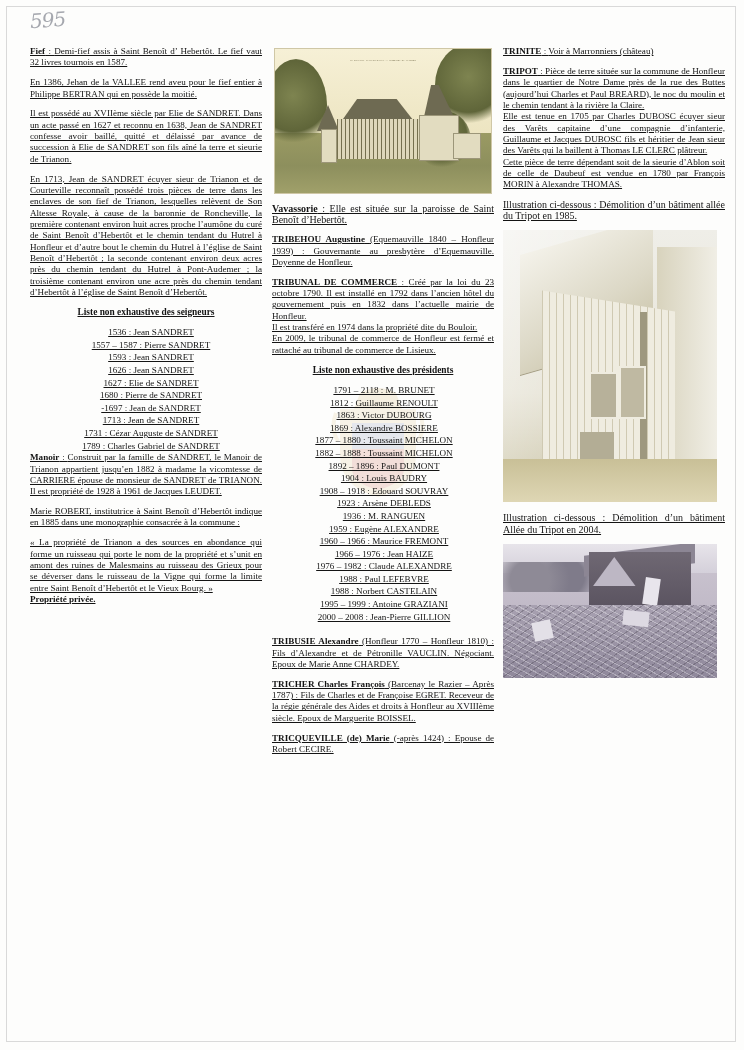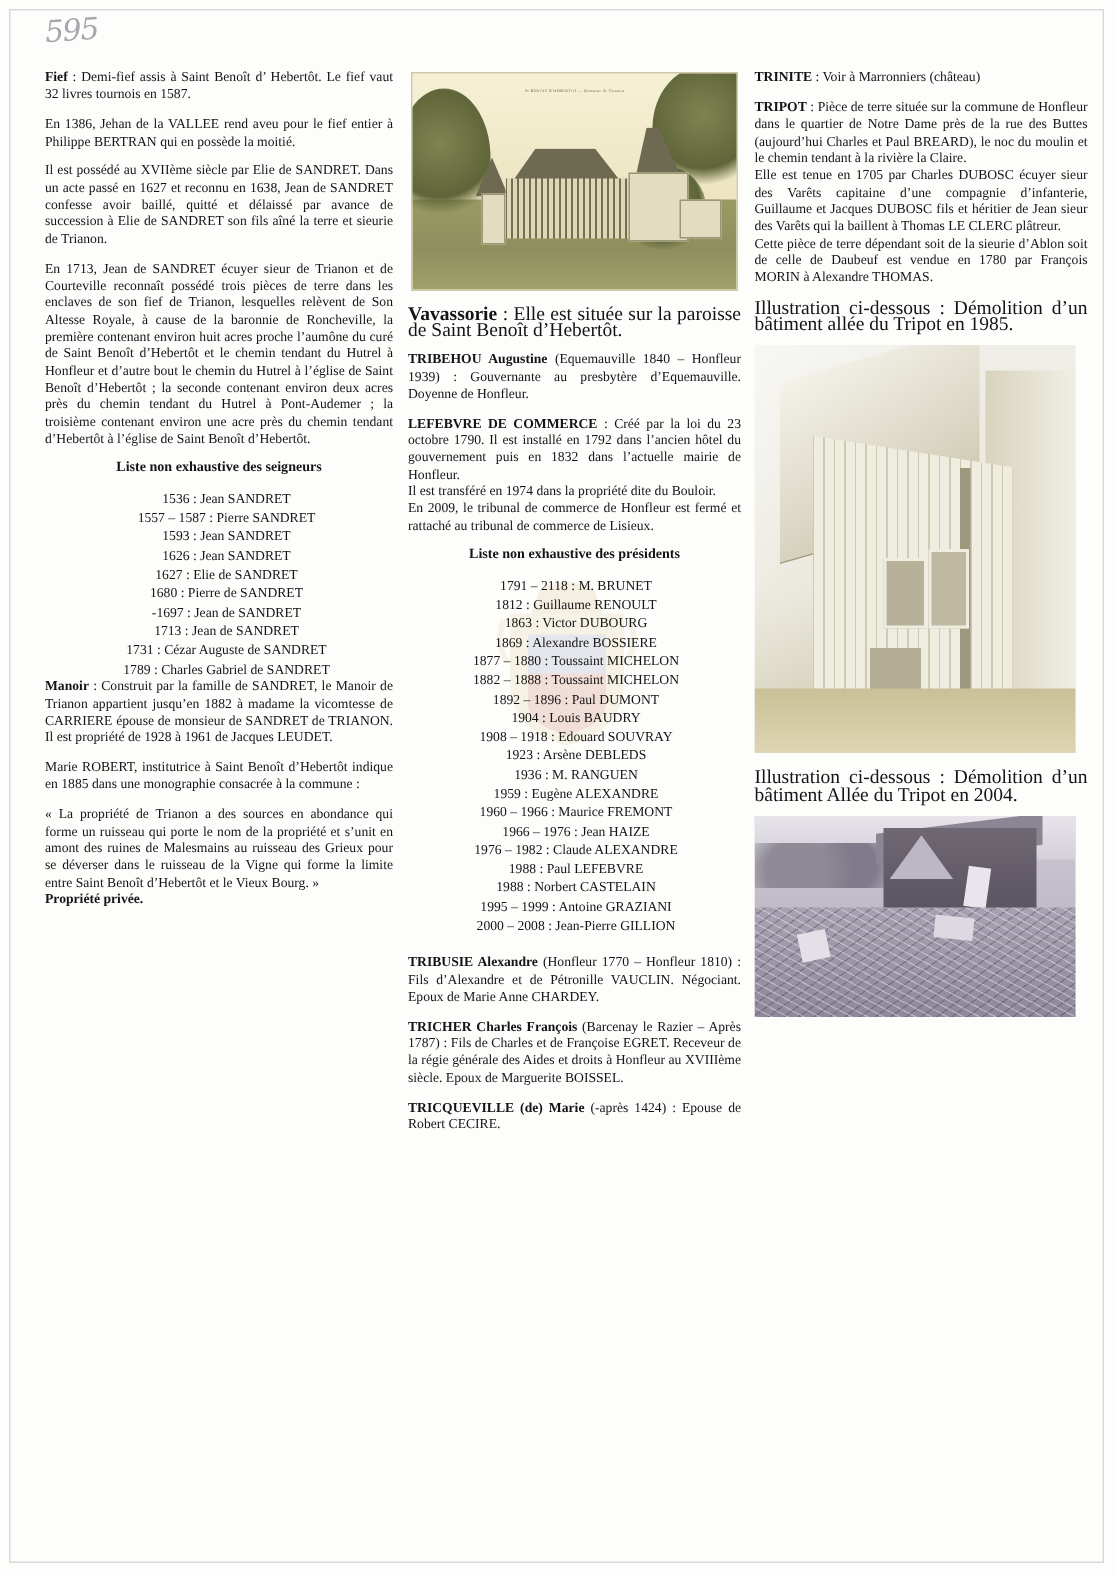--- a/index.html
+++ b/index.html
@@ -46,20 +46,21 @@
   }
 
   
   .col {
     position: absolute;
     top: 46px;
     font-size: 9.1px;
     line-height: 11.35px;
     text-align: justify;
     text-justify: inter-word;
+    text-decoration: underline;
   }
   #col1 { left: 30px;  width: 232px; }
   #col2 { left: 272px; width: 222px; }
   #col3 { left: 503px; width: 222px; }
 
   p.para {
     margin: 0 0 8.5px 0;
   }
   p.tight {
     margin: 0 0 0 0;
@@ -102,21 +103,21 @@
     pointer-events: none;
   }
 
   
   figure { margin: 0; }
   .imgbox {
     position: relative;
     overflow: hidden;
   }
   .caption {
-    font-size: 13px;
+    font-size: 10px;
     line-height: 11.35px;
     text-align: justify;
     margin: 7px 0 8.5px 0;
   }
 
   
   #postcard-frame {
     width: 218px; height: 146px;
     margin: 2px 0 0 2px;
     background: #f2ecd0;
@@ -335,21 +336,21 @@
 
     <p class="caption" style="margin-top:9px">
       <b class="hw">Vavassorie</b><span> : </span><span>Elle est située sur la paroisse de Saint Benoît d’Hebertôt.</span>
     </p>
 
     <p class="para">
       <b class="hw">TRIBEHOU Augustine</b><span> </span><span>(Equemauville 1840 – Honfleur 1939) : Gouvernante au presbytère d’Equemauville. Doyenne de Honfleur.</span>
     </p>
 
     <p class="tight">
-      <b class="hw">LEFEBVRE DE COMMERCE</b><span> : </span><span>Créé par la loi du 23 octobre 1790. Il est installé en 1792 dans l’ancien hôtel du gouvernement puis en 1832 dans l’actuelle mairie de Honfleur.</span>
+      <b class="hw">TRIBUNAL DE COMMERCE</b><span> : </span><span>Créé par la loi du 23 octobre 1790. Il est installé en 1792 dans l’ancien hôtel du gouvernement puis en 1832 dans l’actuelle mairie de Honfleur.</span>
     </p>
 
     <p class="tight">Il est transféré en 1974 dans la propriété dite du Bouloir.</p>
 
     <p class="para">En 2009, le tribunal de commerce de Honfleur est fermé et rattaché au tribunal de commerce de Lisieux.</p>
 
     <div class="list-wrap">
       <div class="list-title">Liste non exhaustive des présidents</div>
 
       <svg id="armorial" viewBox="0 0 96 118" aria-hidden="true">

